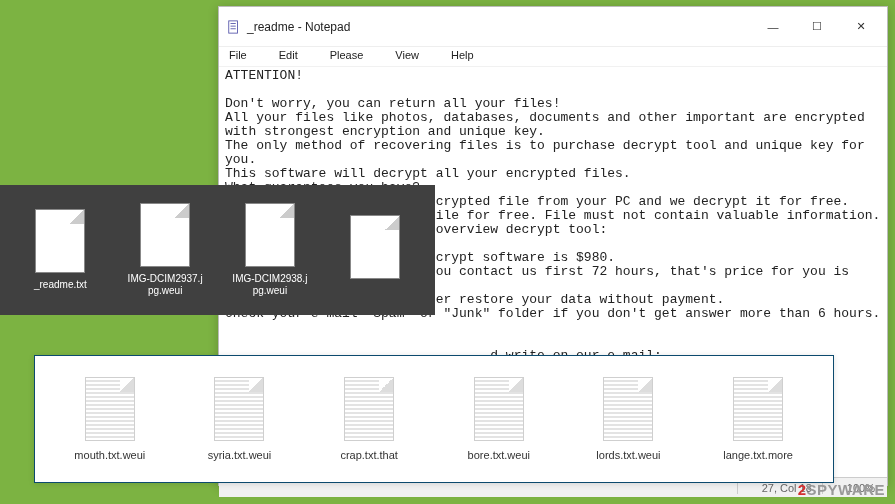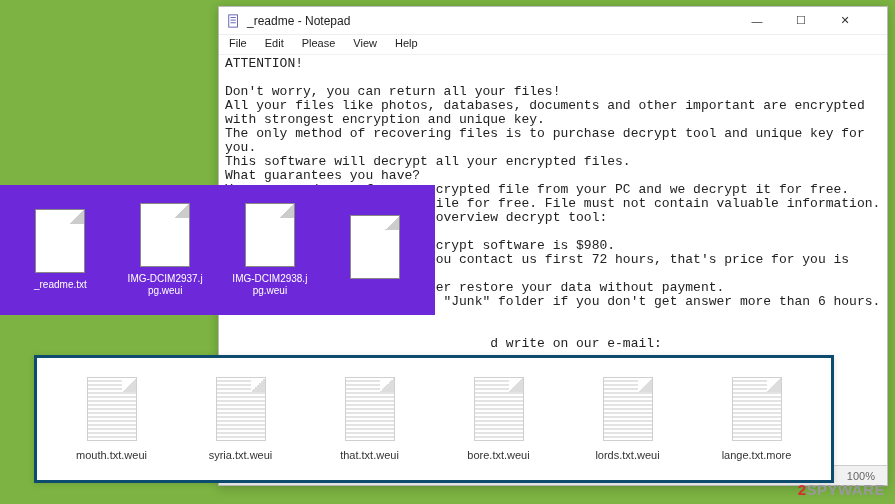--- a/index.html
+++ b/index.html
@@ -17,24 +17,24 @@
       position: absolute;
       top: 6px;
       left: 218px;
       width: 670px;
       height: 480px;
       background: #fff;
       border: 1px solid #bbb;
       box-shadow: 0 2px 10px rgba(0,0,0,.2);
     }
     .titlebar {
-      height: 28px;
-      display: flex;
-      align-items: center;
-      padding: 0 20px 0 8px;
+      height: 40px;
+      display: flex;
+      align-items: center;
+      padding: 0 4px 0 8px;
       background: #fff;
       border-bottom: 1px solid #eee;
     }
     .titlebar-icon {
       width: 14px; height: 14px;
       margin-right: 6px;
     }
     .titlebar-title {
       flex: 1;
       font-size: 12px;
@@ -43,21 +43,21 @@
     .win-btn {
       width: 44px; height: 28px;
       display: flex; align-items: center; justify-content: center;
       font-size: 11px;
       color: #333;
     }
 
     .menubar {
       height: 20px;
       display: flex;
-      gap: 6px;
+      gap: 20px;
       padding: 0 4px;
       background: #fff;
       border-bottom: 1px solid #f1f1f1;
     }
     .menu-item {
       font-size: 11px;
       padding: 2px 6px;
       color: #222;
     }
 
@@ -86,21 +86,21 @@
     }
     .status-seg { border-left: 1px solid #ccc; padding-left: 24px; }
 
     
     .dark-strip {
       position: absolute;
       top: 185px;
       left: 0;
       width: 435px;
       height: 130px;
-      background: #6d28d9;
+      background: #404040;
       display: flex;
       align-items: center;
       justify-content: space-around;
       padding: 0 8px;
     }
     .dark-file {
       display: flex;
       flex-direction: column;
       align-items: center;
       width: 100px;
@@ -127,21 +127,21 @@
     }
 
     
     .white-strip {
       position: absolute;
       top: 355px;
       left: 34px;
       width: 800px;
       height: 128px;
       background: #fff;
-      border: 3px solid #0c4a6e;
+      border: 1px solid #0c4a6e;
       box-shadow: 0 1px 6px rgba(0,0,0,.12);
       display: flex;
       align-items: center;
       justify-content: space-around;
       padding: 8px 10px;
     }
     .white-file {
       display: flex;
       flex-direction: column;
       align-items: center;
@@ -261,21 +261,21 @@
   <div class="white-file">
     <div class="icon"></div>
     <div class="label">mouth.txt.weui</div>
   </div>
   <div class="white-file">
     <div class="icon"></div>
     <div class="label">syria.txt.weui</div>
   </div>
   <div class="white-file">
     <div class="icon"></div>
-    <div class="label">that.txt.weui</div>
+    <div class="label">crap.txt.that</div>
   </div>
   <div class="white-file">
     <div class="icon"></div>
     <div class="label">bore.txt.weui</div>
   </div>
   <div class="white-file">
     <div class="icon"></div>
     <div class="label">lords.txt.weui</div>
   </div>
   <div class="white-file">

